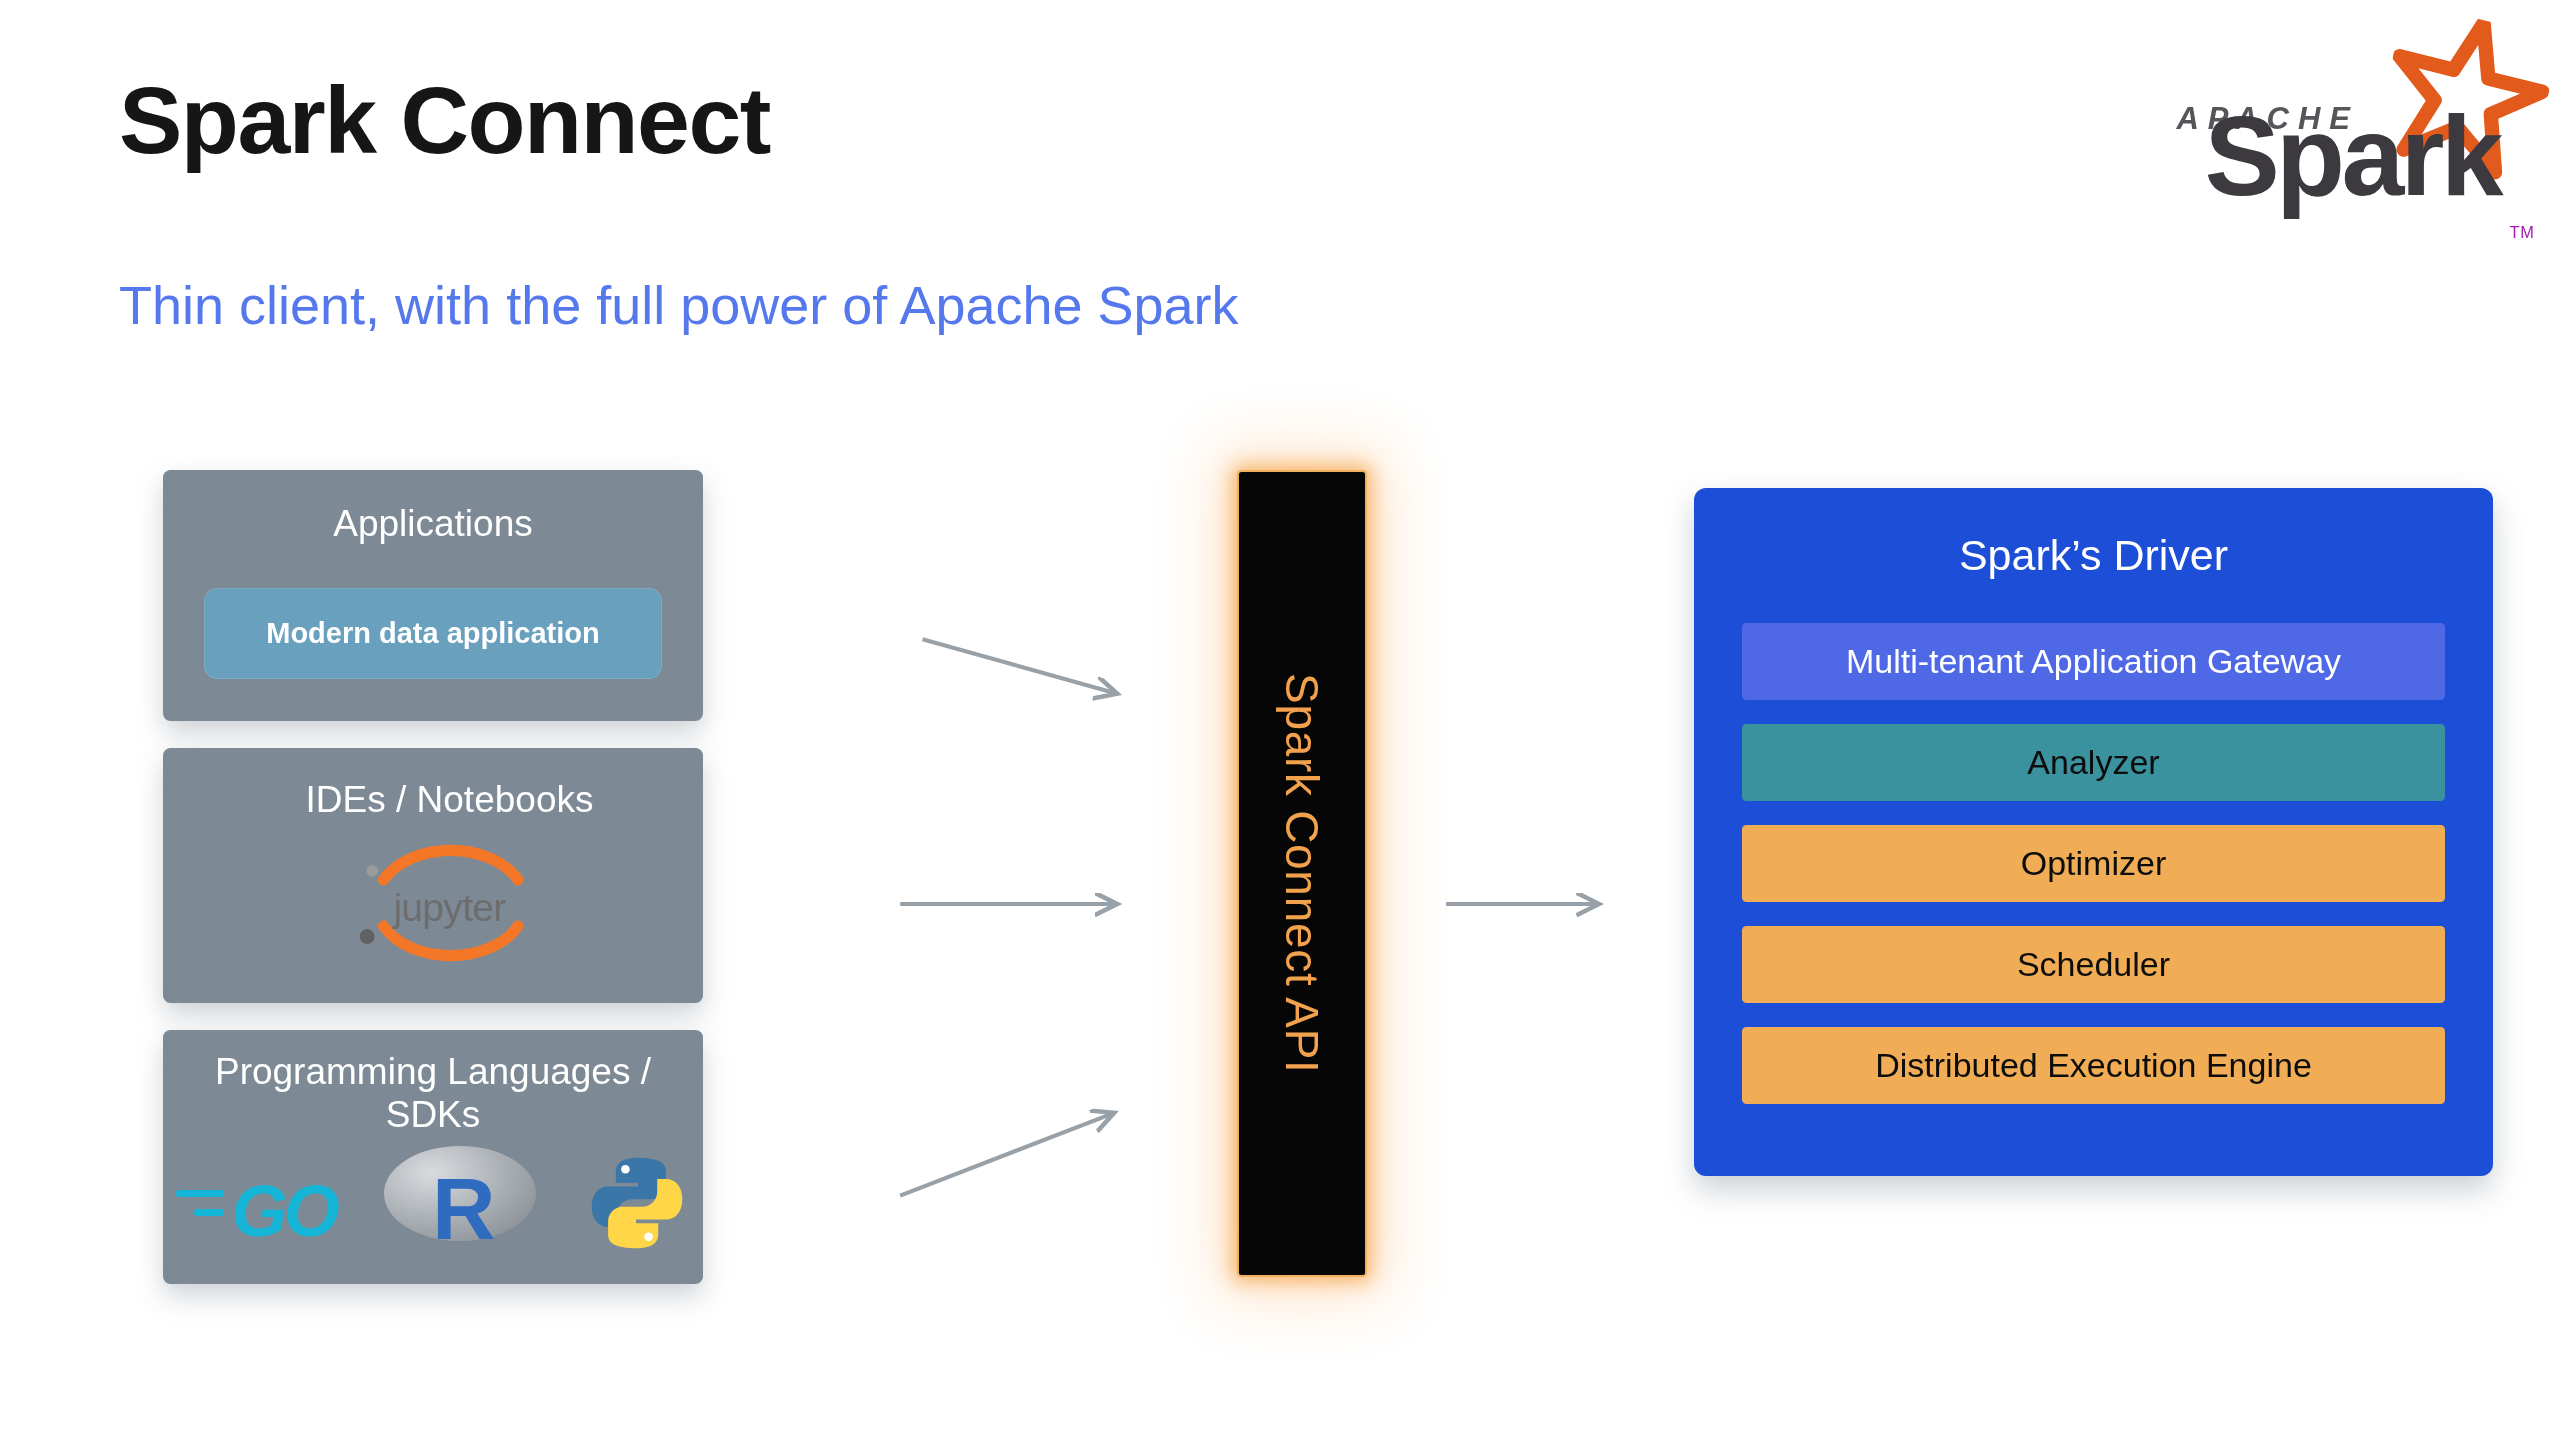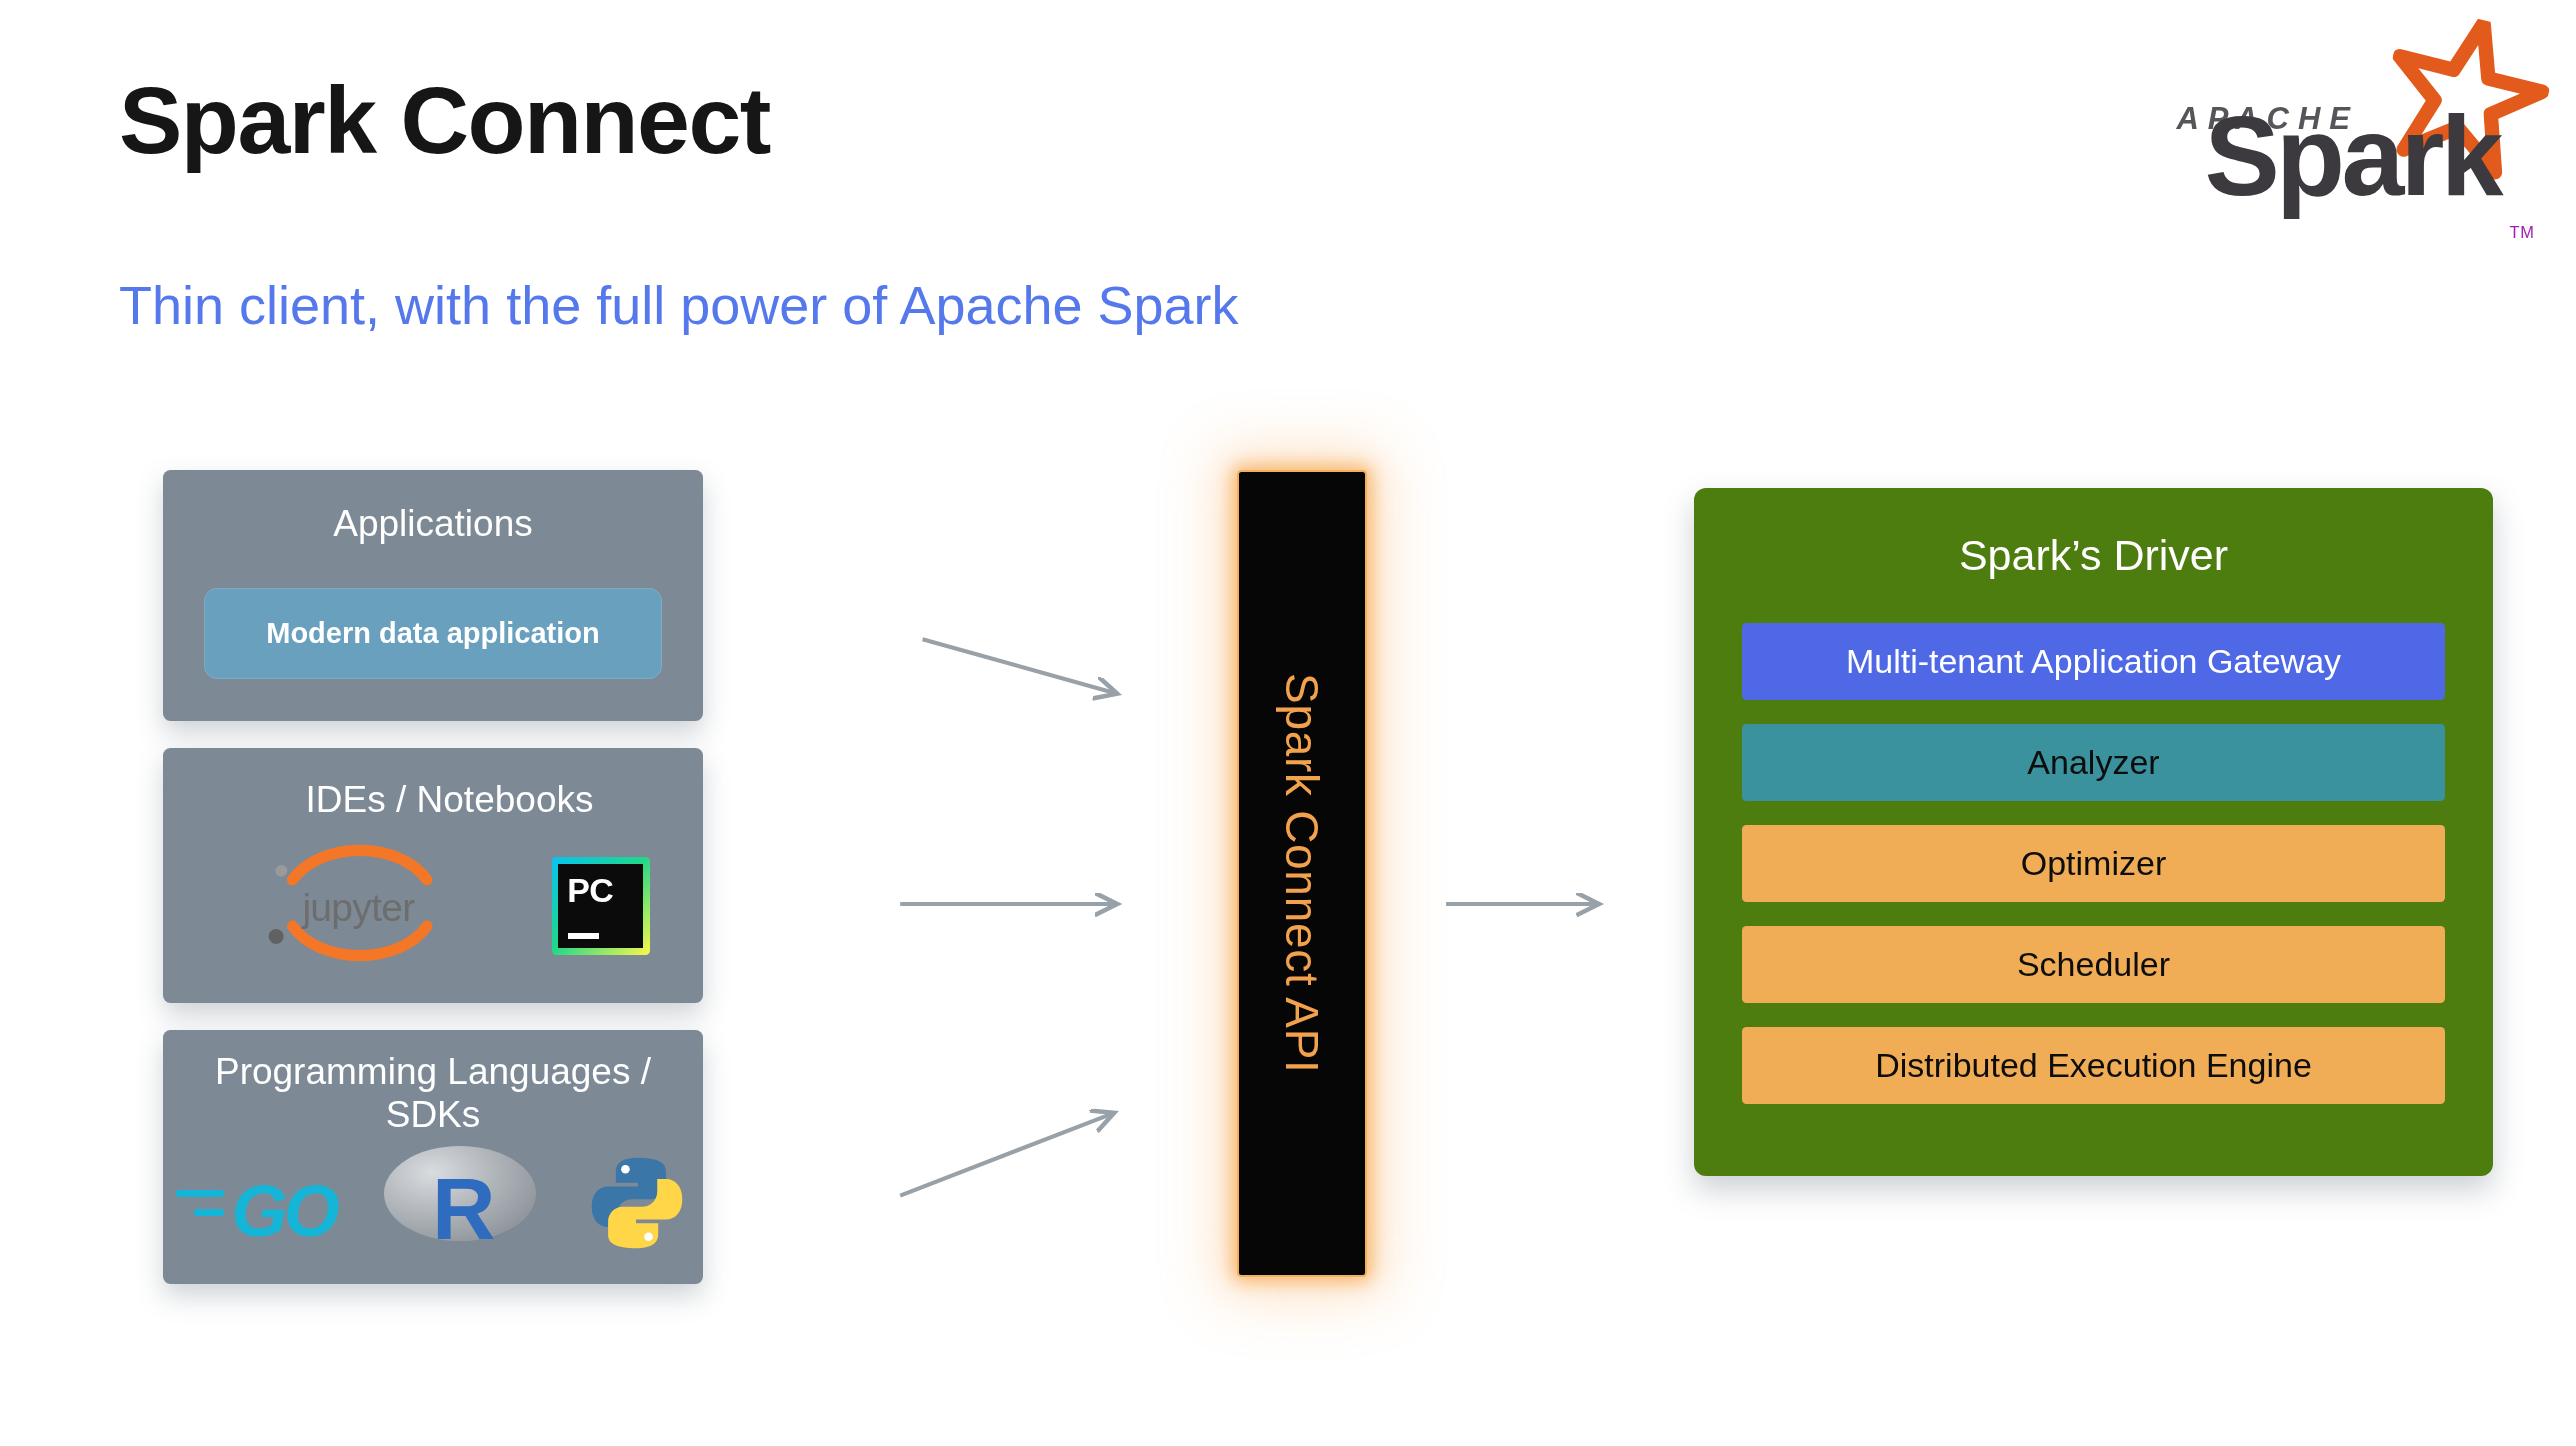--- a/index.html
+++ b/index.html
@@ -96,21 +96,21 @@
     <div class="brand-tm">TM</div>
   </div>
 
   <div class="source-box" style="top: 470px; height: 251px; background: rgb(125, 138, 150);">
     <div class="source-title" style="margin-top:33px;">Applications</div>
     <div class="chip" style="background: rgb(104, 160, 189);">Modern data application</div>
   </div>
 
   <div class="source-box" style="top: 748px; height: 255px; background: rgb(125, 138, 150); padding-left: 33px;">
     <div class="source-title" style="margin-top:31px;">IDEs / Notebooks</div>
-    <div class="logo-row" style="gap:84px;margin-top:16.4px;">
+    <div class="logo-row" style="gap:84px;margin-top:16.4px;flex-direction:column;">
       <div class="jupyter">
         <svg viewBox="0 0 292 182">
           <path d="M57 56 A 100 70 0 0 1 237 56" fill="none" stroke="#f37726" stroke-width="15" stroke-linecap="round"></path>
           <path d="M57 118 A 100 70 0 0 0 237 118" fill="none" stroke="#f37726" stroke-width="15" stroke-linecap="round"></path>
           <circle cx="42" cy="44" r="8" fill="#9a9a9a"></circle>
           <circle cx="35" cy="132" r="10" fill="#616161"></circle>
         </svg>
         <span class="jupyter-text">jupyter</span>
       </div>
       <div class="pycharm">
@@ -154,21 +154,21 @@
     <line x1="1237" y1="857" x2="1498" y2="930" stroke="#98a0a8" stroke-width="5.5" marker-end="url(#ah)"></line>
     <line x1="1207" y1="1212" x2="1498" y2="1212" stroke="#98a0a8" stroke-width="5.5" marker-end="url(#ah)"></line>
     <line x1="1207" y1="1603" x2="1494" y2="1492" stroke="#98a0a8" stroke-width="5.5" marker-end="url(#ah)"></line>
     <line x1="1939" y1="1212" x2="2144" y2="1212" stroke="#98a0a8" stroke-width="5.5" marker-end="url(#ah)"></line>
   </svg>
 
   <div class="connector" style="background: rgb(6, 6, 6);">
     <span class="connector-label" style="color: rgb(242, 161, 77);">Spark Connect API</span>
   </div>
 
-  <div class="driver" style="background: #4d7c0f;">
+  <div class="driver" style="background: #1d4ed8;">
     <div class="driver-title">Spark’s Driver</div>
     <div class="driver-rows">
       <div class="driver-row" style="background: rgb(78, 104, 230); color: rgb(255, 255, 255);">Multi-tenant Application Gateway</div>
       <div class="driver-row" style="background: rgb(58, 146, 158); color: rgb(13, 13, 13);">Analyzer</div>
       <div class="driver-row" style="background: rgb(240, 173, 85); color: rgb(13, 13, 13);">Optimizer</div>
       <div class="driver-row" style="background: rgb(240, 173, 85); color: rgb(13, 13, 13);">Scheduler</div>
       <div class="driver-row" style="background: rgb(240, 173, 85); color: rgb(13, 13, 13);">Distributed Execution Engine</div>
     </div>
   </div>
 

